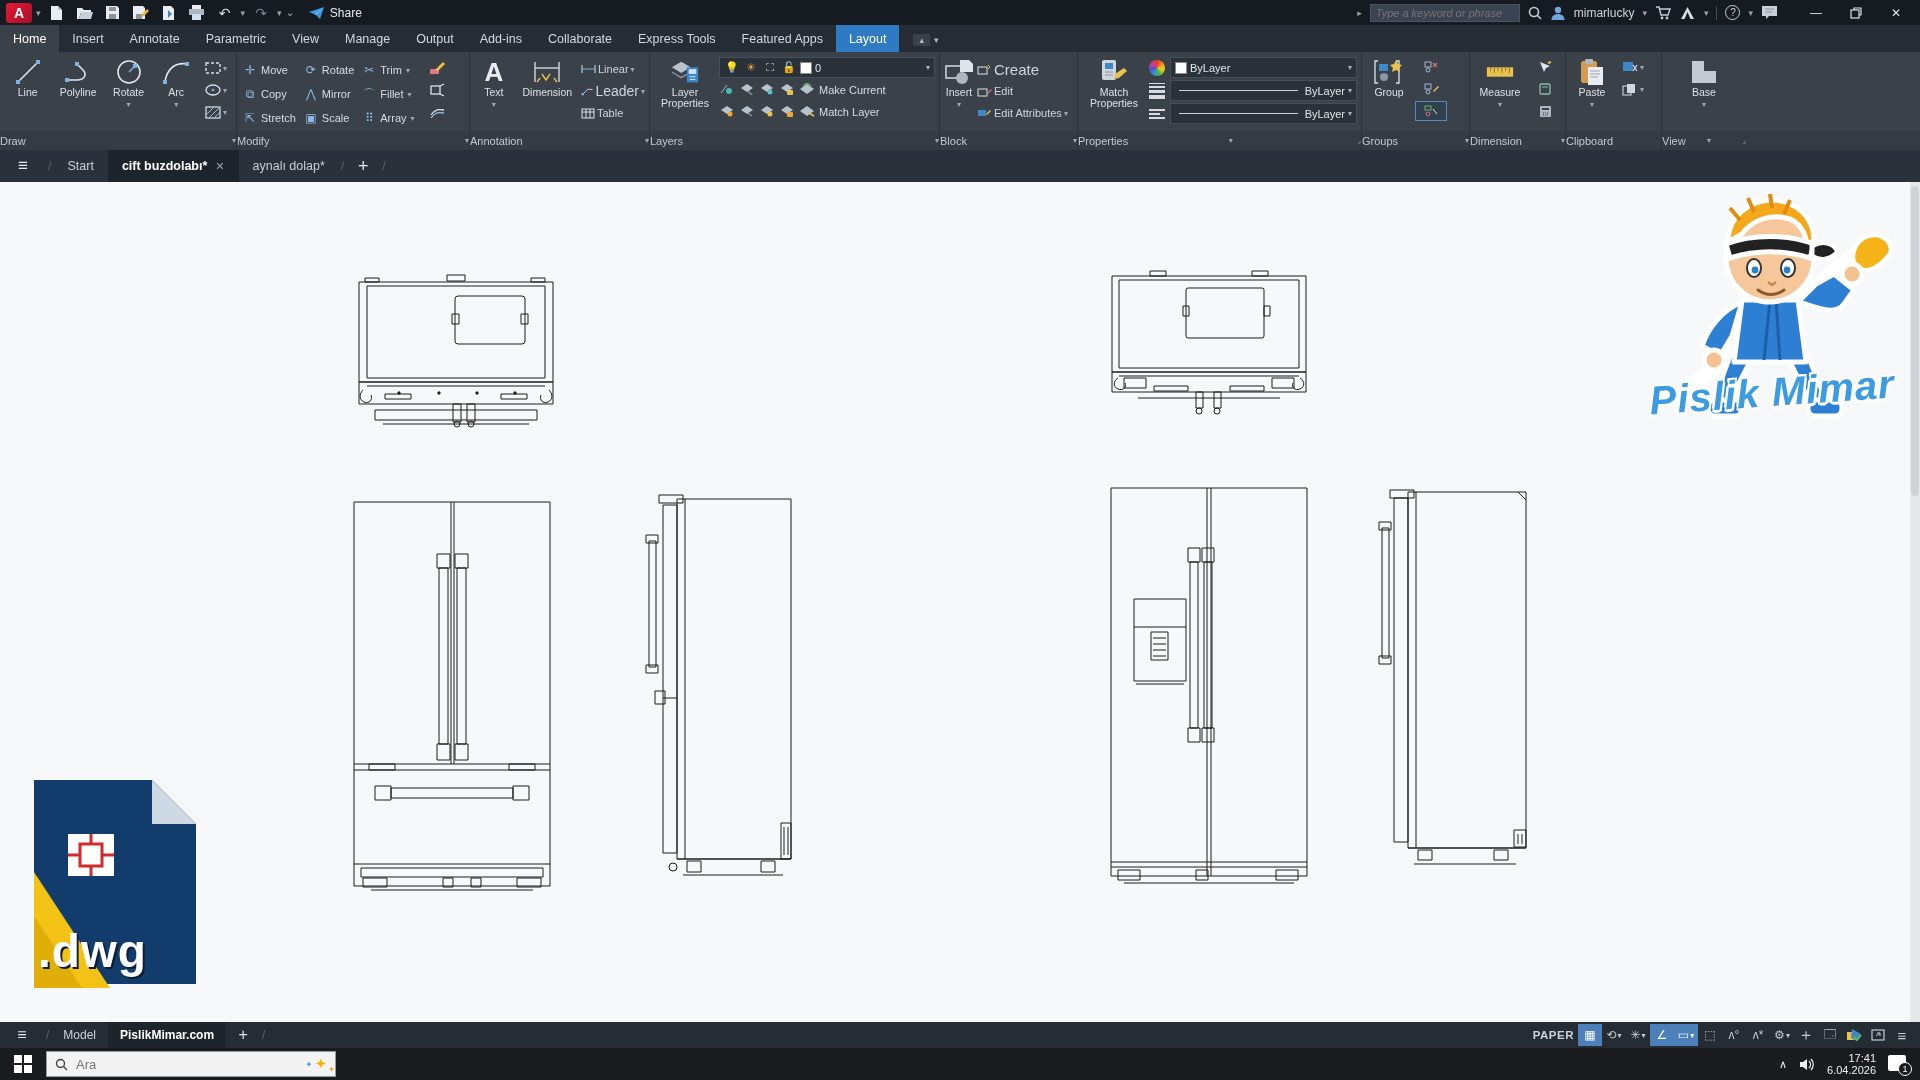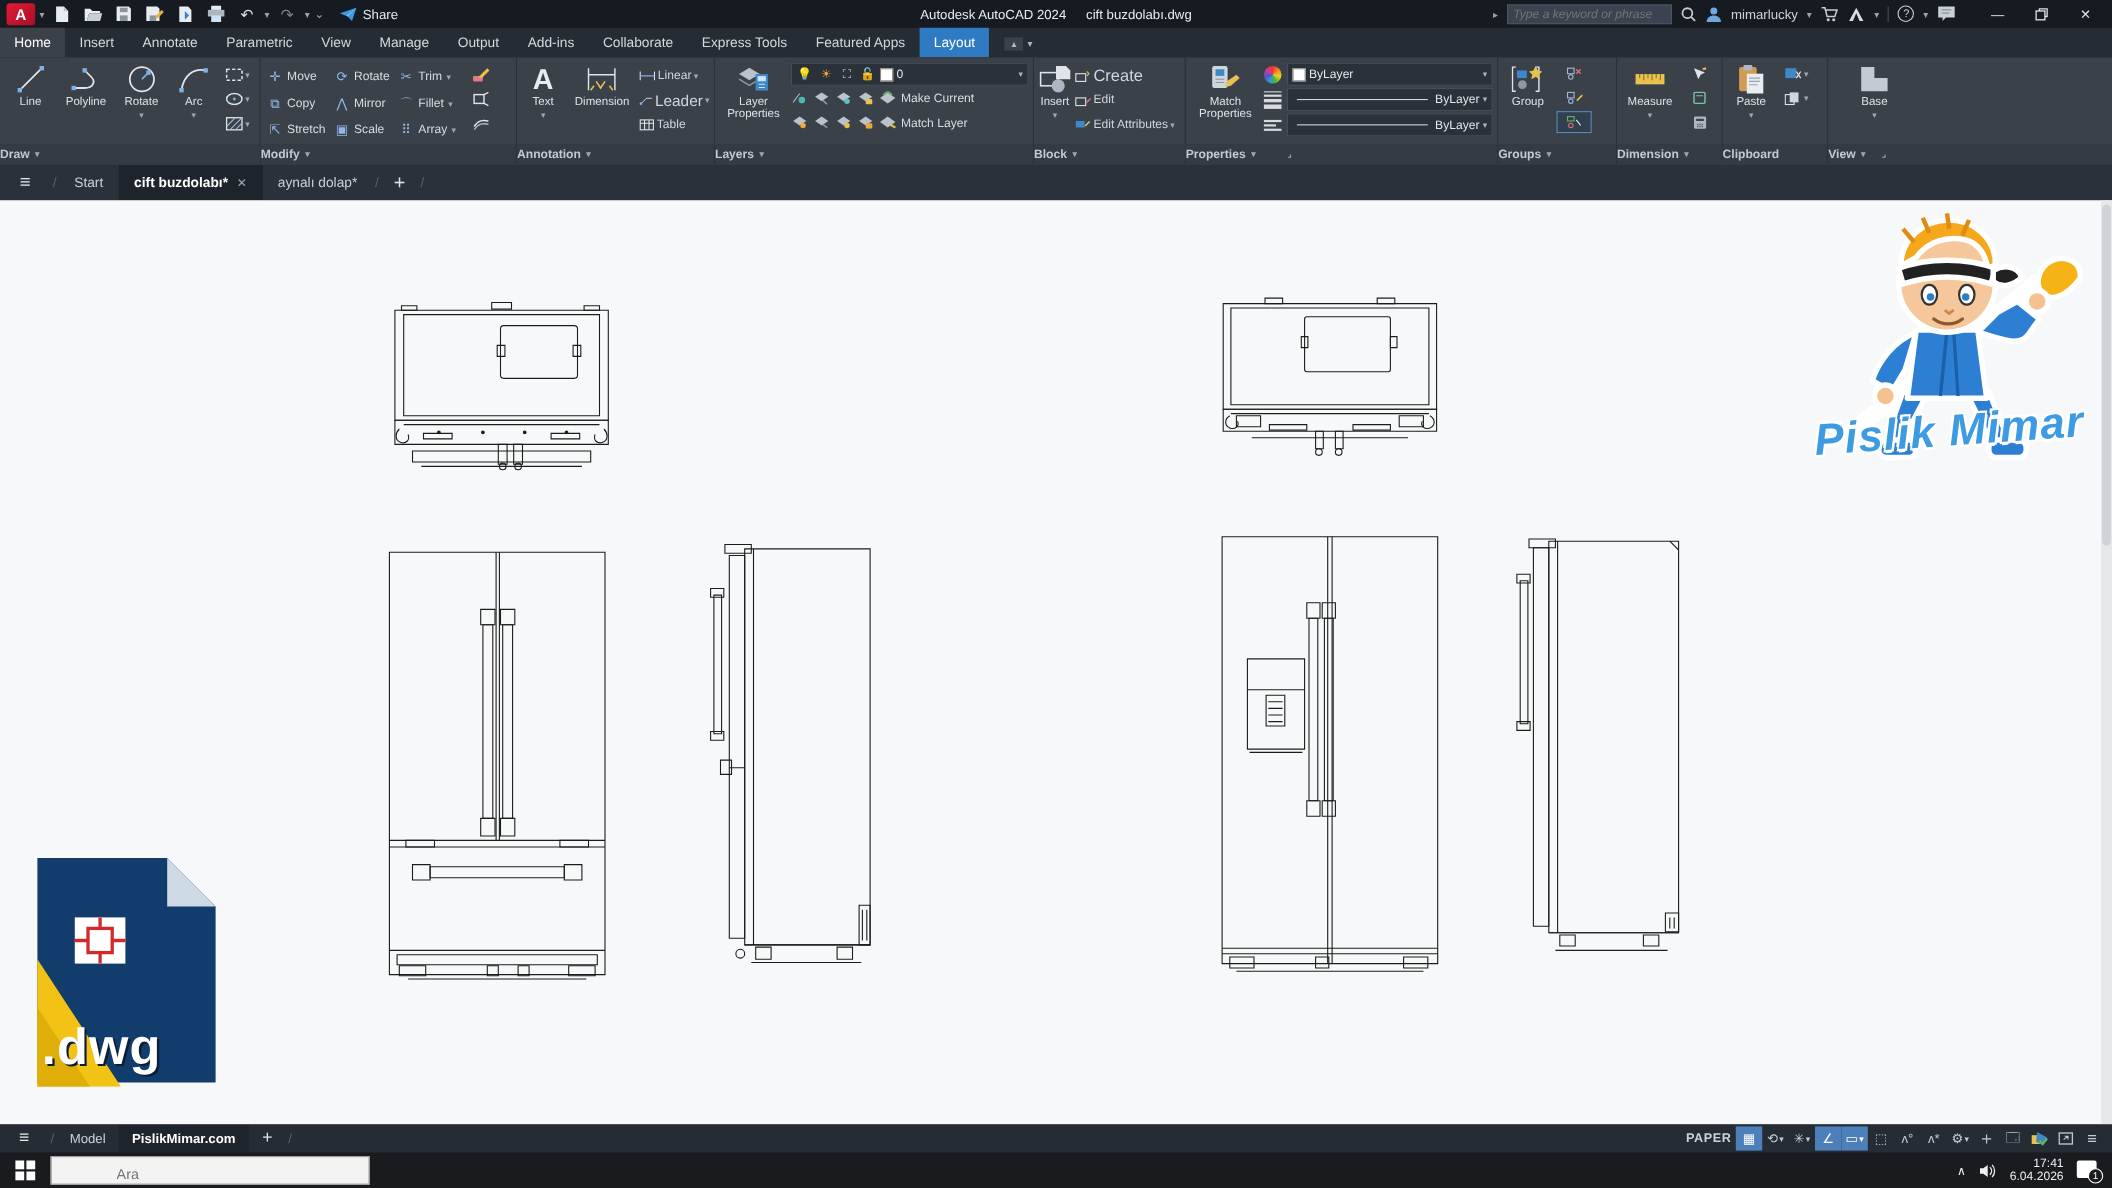--- a/index.html
+++ b/index.html
@@ -41,21 +41,21 @@
   .rtab.blue { background:#2f7bc3; color:#fff; }
   .ribbon-min { display:flex; align-items:center; gap:4px; margin-left:14px; padding-bottom:6px;
     color:#aeb6bf; font-size:9px; }
   .ribbon-min .box { background:#3a4149; padding:1px 6px; border:1px solid #4a5examples2; }
 
   
   .ribbon { height:98px; background:#3a4149; display:flex; flex:0 0 auto; color:#d7dbe0; }
   .panel { display:flex; flex-direction:column; border-right:1px solid #2b3138; }
   .panel-body { flex:1; display:flex; align-items:flex-start; padding:3px 4px 0 4px; gap:3px; }
   .panel-label { height:19px; background:#343b42; display:flex; align-items:center;
-    justify-content:flex-start; gap:5px; font-size:11px; color:#c3c9d0;font-weight:bold; }
+    justify-content:space-between; gap:5px; font-size:11px; color:#c3c9d0; }
   .panel-label .c { font-size:8px; color:#9fa7b0; }
   .bigbtn { display:flex; flex-direction:column; align-items:center; width:50px; padding-top:2px;
     font-size:10.5px; line-height:11px; text-align:center; color:#dde1e6; }
   .bigbtn .bicon { width:30px; height:30px; display:flex; align-items:center; justify-content:center; }
   .bigbtn .c { font-size:8px; color:#9fa7b0; margin-top:1px; }
   .smallcol { display:flex; flex-direction:column; gap:2px; padding-top:3px; }
   .smallico { width:32px; height:20px; display:flex; align-items:center; gap:2px;
     justify-content:center; color:#cfd6dd; font-size:12px; }
   .smallico .c { font-size:8px; color:#9fa7b0; }
   .mod-grid { display:grid; grid-template-columns:repeat(3,auto); grid-auto-rows:24px;
@@ -117,21 +117,21 @@
   .sb-ico.on { background:#4d80ba; color:#fff; }
   .sb-ico .c { font-size:8px; }
   .paper { font-size:11.5px; font-weight:bold; letter-spacing:.5px; margin-right:4px; }
 
   
   .taskbar { height:32px; background:#191b1f; display:flex; align-items:center; flex:0 0 auto; }
   .start { width:46px; height:32px; display:flex; align-items:center; justify-content:center; }
   .winlogo { display:grid; grid-template-columns:8px 8px; grid-template-rows:8px 8px; gap:1.5px; }
   .winlogo i { background:#fdfdfd; }
   .tb-searchbox { width:290px; height:26px; background:#f3f3f3; border:1px solid #9a9a9a;
-    display:flex; align-items:center; padding:0 8px; gap:8px;flex-direction:column; }
+    display:flex; align-items:center; padding:0 8px; gap:8px; }
   .tb-searchbox input { border:none; outline:none; background:transparent; font-size:13px;
     color:#444; width:170px; font-family:"Liberation Sans",sans-serif; }
   .sparkle { margin-left:auto; font-size:15px; color:#f4b400; position:relative; }
   .sparkle em { position:absolute; left:-9px; top:5px; font-style:normal; font-size:8px; color:#3b8de8; }
   .sparkle b { position:absolute; right:-8px; bottom:-1px; font-weight:normal; font-size:8px; color:#f29a1f; }
   .tray { margin-left:auto; display:flex; align-items:center; gap:12px; padding-right:10px; color:#eef1f4; }
   .tray .chev { font-size:11px; }
   .clock { text-align:right; font-size:11px; line-height:12px; }
   .notif { position:relative; width:22px; height:18px; }
   .notif .pg { position:absolute; inset:0 4px 2px 0; background:#fff; border-radius:2px; }
@@ -191,23 +191,20 @@
       <span class="qat-btn tb-undo" style="color:#6e7challenges7a80;color:#7a828c">↷</span>
       <span class="tb-caret">▾</span>
       <span class="tb-caret" style="font-size:11px">⌄</span>
       <span class="share">
         <svg width="16" height="14" viewBox="0 0 16 14">
             <path d="M0 6l15-5-4 12-4-4z" fill="#3d9ae0"></path>
             <path d="M7 9l8-8-9 7z" fill="#7fc0ee"></path>
           </svg>
         <span>Share</span>
       </span>
-    </div>
-    <div class="tb-center">
-      <span>Autodesk AutoCAD 2024</span><span class="doc">cift buzdolabı.dwg</span>
     </div>
     <div class="tb-right">
       <span class="tb-caret">▸</span>
       <div class="tb-search">
         <input placeholder="Type a keyword or phrase" style="">
       </div>
       <svg width="14" height="14" viewBox="0 0 14 14">
           <circle cx="6" cy="6" r="4.5" fill="none" stroke="#c6ccd4" stroke-width="1.6"></circle>
           <line x1="9.5" y1="9.5" x2="13" y2="13" stroke="#c6ccd4" stroke-width="1.6"></line>
         </svg>

